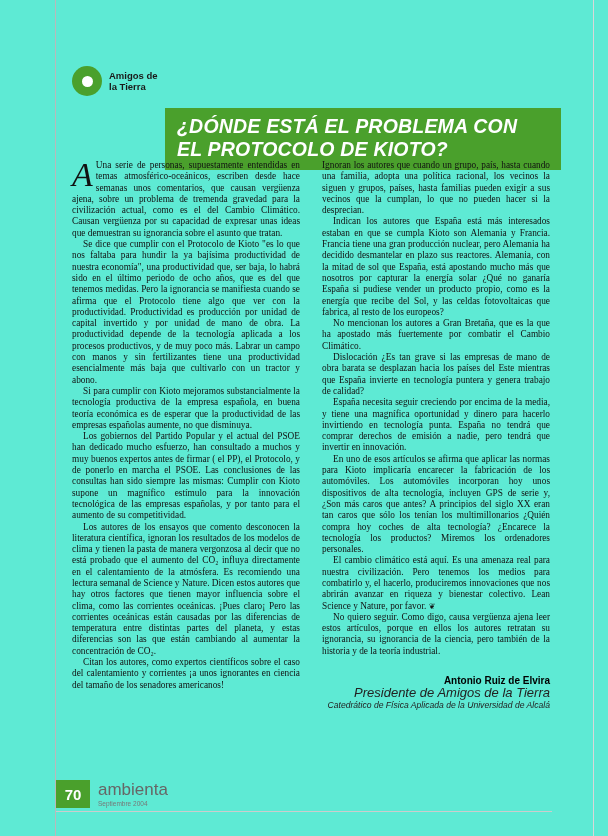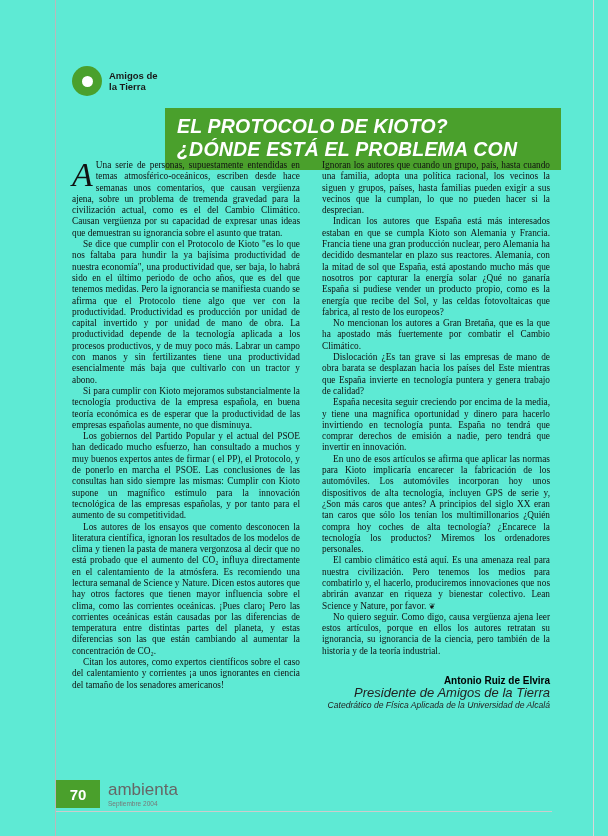--- a/index.html
+++ b/index.html
@@ -145,21 +145,21 @@
   
   .footer {
     position: absolute;
     left: 56px;
     bottom: 28px;
     display: flex;
     align-items: flex-end;
     gap: 8px;
   }
   .folio-box {
-    width: 44px;
+    width: 34px;
     height: 28px;
     background: #4aa02c;
     color: #ffffff;
     font-family: "Liberation Sans", sans-serif;
     font-weight: bold;
     font-size: 15px;
     display: flex;
     align-items: center;
     justify-content: center;
   }
@@ -197,22 +197,22 @@
     <span class="logo-mark">
       <span class="inner"></span>
     </span>
     <span class="logo-text">
       <span>Amigos de</span><br>
       <span>la Tierra</span>
     </span>
   </div>
 
   <div class="headline">
+    <div>¿DÓNDE ESTÁ EL PROBLEMA CON</div>
     <div>EL PROTOCOLO DE KIOTO?</div>
-    <div>¿DÓNDE ESTÁ EL PROBLEMA CON</div>
   </div>
 
   <div class="cols">
 
     <div class="col">
       <p class="first"><span class="dropcap">A</span><span>Una serie de personas, supuestamente entendidas en temas atmosférico-oceánicos, escriben desde hace semanas unos comentarios, que causan vergüenza ajena, sobre un problema de tremenda gravedad para la civilización actual, como es el del Cambio Climático. Causan vergüenza por su capacidad de expresar unas ideas que demuestran su ignorancia sobre el asunto que tratan.</span></p>
       <p>Se dice que cumplir con el Protocolo de Kioto "es lo que nos faltaba para hundir la ya bajísima productividad de nuestra economía", una productividad que, ser baja, lo habrá sido en el último periodo de ocho años, que es del que tenemos medidas. Pero la ignorancia se manifiesta cuando se afirma que el Protocolo tiene algo que ver con la productividad. Productividad es producción por unidad de capital invertido y por unidad de mano de obra. La productividad depende de la tecnología aplicada a los procesos productivos, y de muy poco más. Labrar un campo con manos y sin fertilizantes tiene una productividad esencialmente más baja que cultivarlo con un tractor y abono.</p>
       <p>Si para cumplir con Kioto mejoramos substancialmente la tecnología productiva de la empresa española, en buena teoría económica es de esperar que la productividad de las empresas españolas aumente, no que disminuya.</p>
       <p>Los gobiernos del Partido Popular y el actual del PSOE han dedicado mucho esfuerzo, han consultado a muchos y muy buenos expertos antes de firmar ( el PP), el Protocolo, y de ponerlo en marcha el PSOE. Las conclusiones de las consultas han sido siempre las mismas: Cumplir con Kioto supone un magnífico estímulo para la innovación tecnológica de las empresas españolas, y por tanto para el aumento de su competitividad.</p>
       <p>Los autores de los ensayos que comento desconocen la literatura científica, ignoran los resultados de los modelos de clima y tienen la pasta de manera vergonzosa al decir que no está probado que el aumento del CO₂ influya directamente en el calentamiento de la atmósfera. Es recomiendo una lectura semanal de Science y Nature. Dicen estos autores que hay otros factores que tienen mayor influencia sobre el clima, como las corrientes oceánicas. ¡Pues claro¡ Pero las corrientes oceánicas están causadas por las diferencias de temperatura entre distintas partes del planeta, y estas diferencias son las que están cambiando al aumentar la concentración de CO₂.</p>

